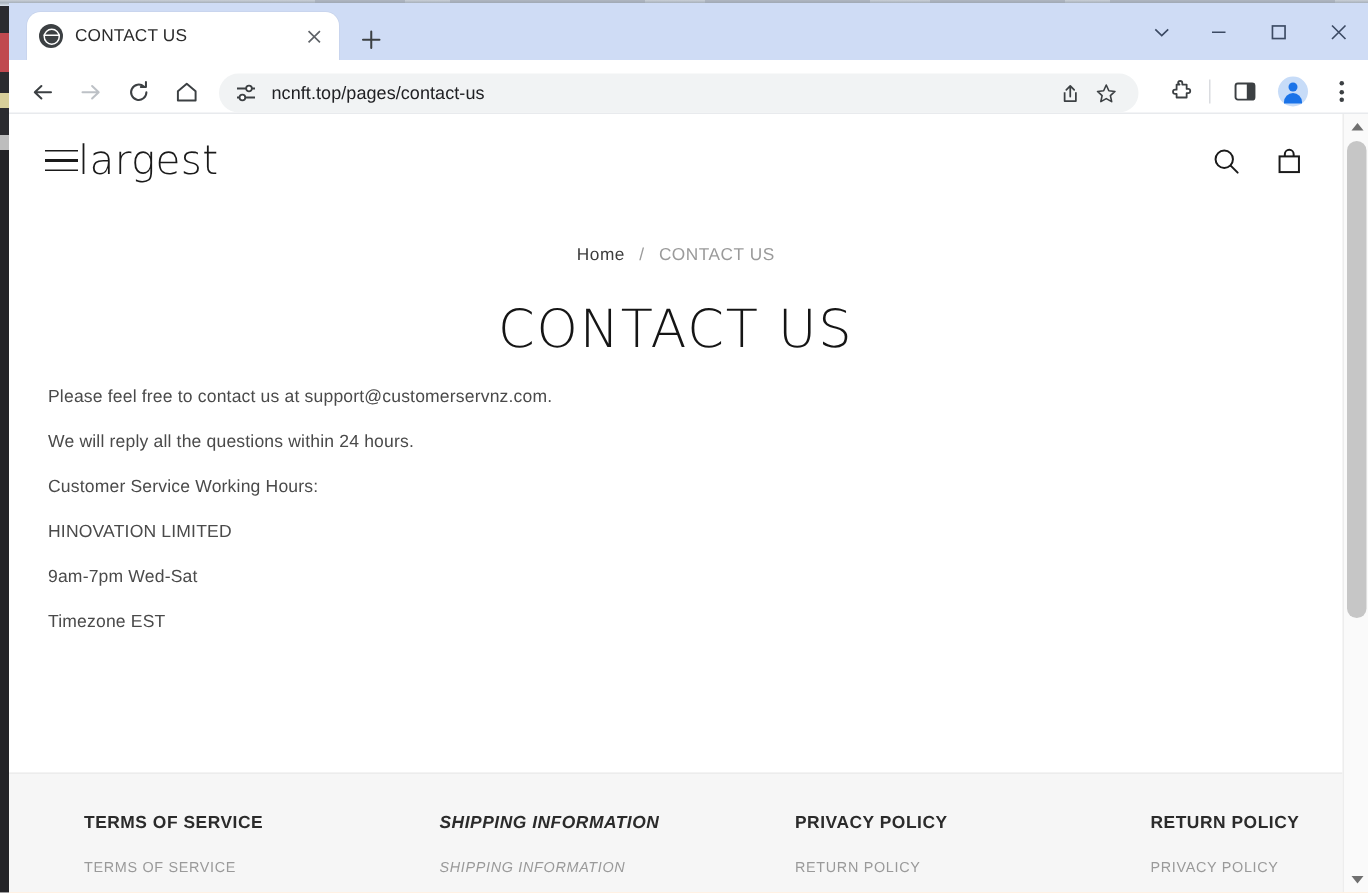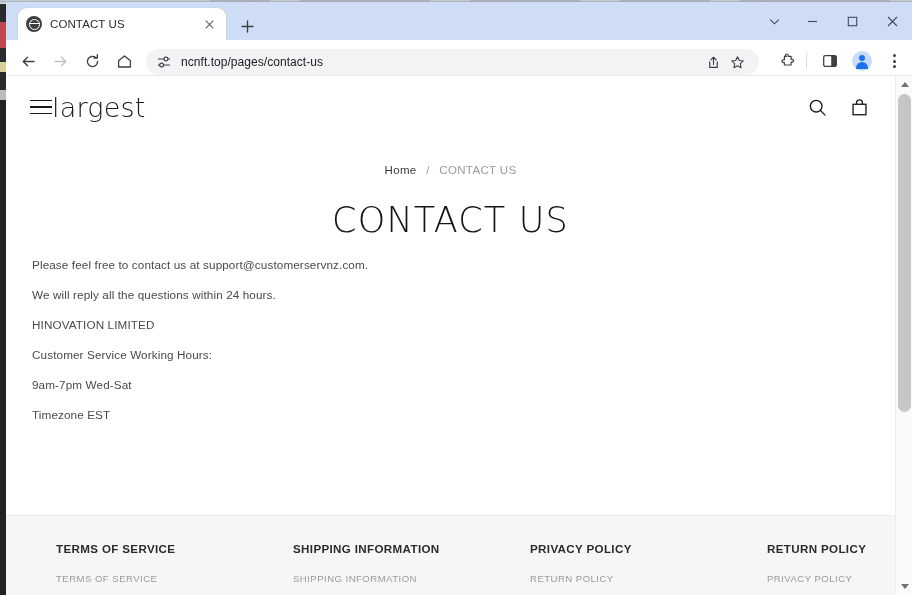--- a/index.html
+++ b/index.html
@@ -179,21 +179,21 @@
 
   
   .site-footer {
     position: absolute; left: 0; bottom: 0; width: 889px; height: 80px;
     background: #f6f6f6; border-top: 1px solid #ececec;
     padding: 26px 26px 0 26px;
     display: flex;
   }
   .fcol { flex: 0 0 auto; margin-left: 24px; }
   .fcol:nth-child(1) { width: 213px; }
-  .fcol:nth-child(2) { width: 213px; }
+  .fcol:nth-child(2) { width: 213px; font-style: italic; }
   .fcol:nth-child(3) { width: 213px; }
   .fcol:nth-child(4) { width: 213px; }
   .fcol h4 {
     font-size: 11.6px; font-weight: bold; color: #2b2b2b;
     letter-spacing: .35px; margin-bottom: 16px;
   }
   .fcol a {
     display: block; font-size: 9.6px; color: #9a9a9a;
     letter-spacing: .45px; text-decoration: none; line-height: 1.6;
   }
@@ -388,22 +388,22 @@
           <span class="bc-home">Home</span>
           <span class="bc-sep">/</span>
           <span class="bc-cur">CONTACT US</span>
         </div>
 
         <h1 class="page-title">CONTACT US</h1>
 
         <div class="rte">
           <p>Please feel free to contact us at support@customerservnz.com.</p>
           <p>We will reply all the questions within 24 hours.</p>
+          <p>Customer Service Working Hours:</p>
           <p>HINOVATION LIMITED</p>
-          <p>Customer Service Working Hours:</p>
           <p>9am-7pm Wed-Sat</p>
           <p>Timezone EST</p>
         </div>
 
         <div class="site-footer">
           <div class="fcol">
             <h4>TERMS OF SERVICE</h4>
             <a>TERMS OF SERVICE</a>
           </div>
           <div class="fcol">

